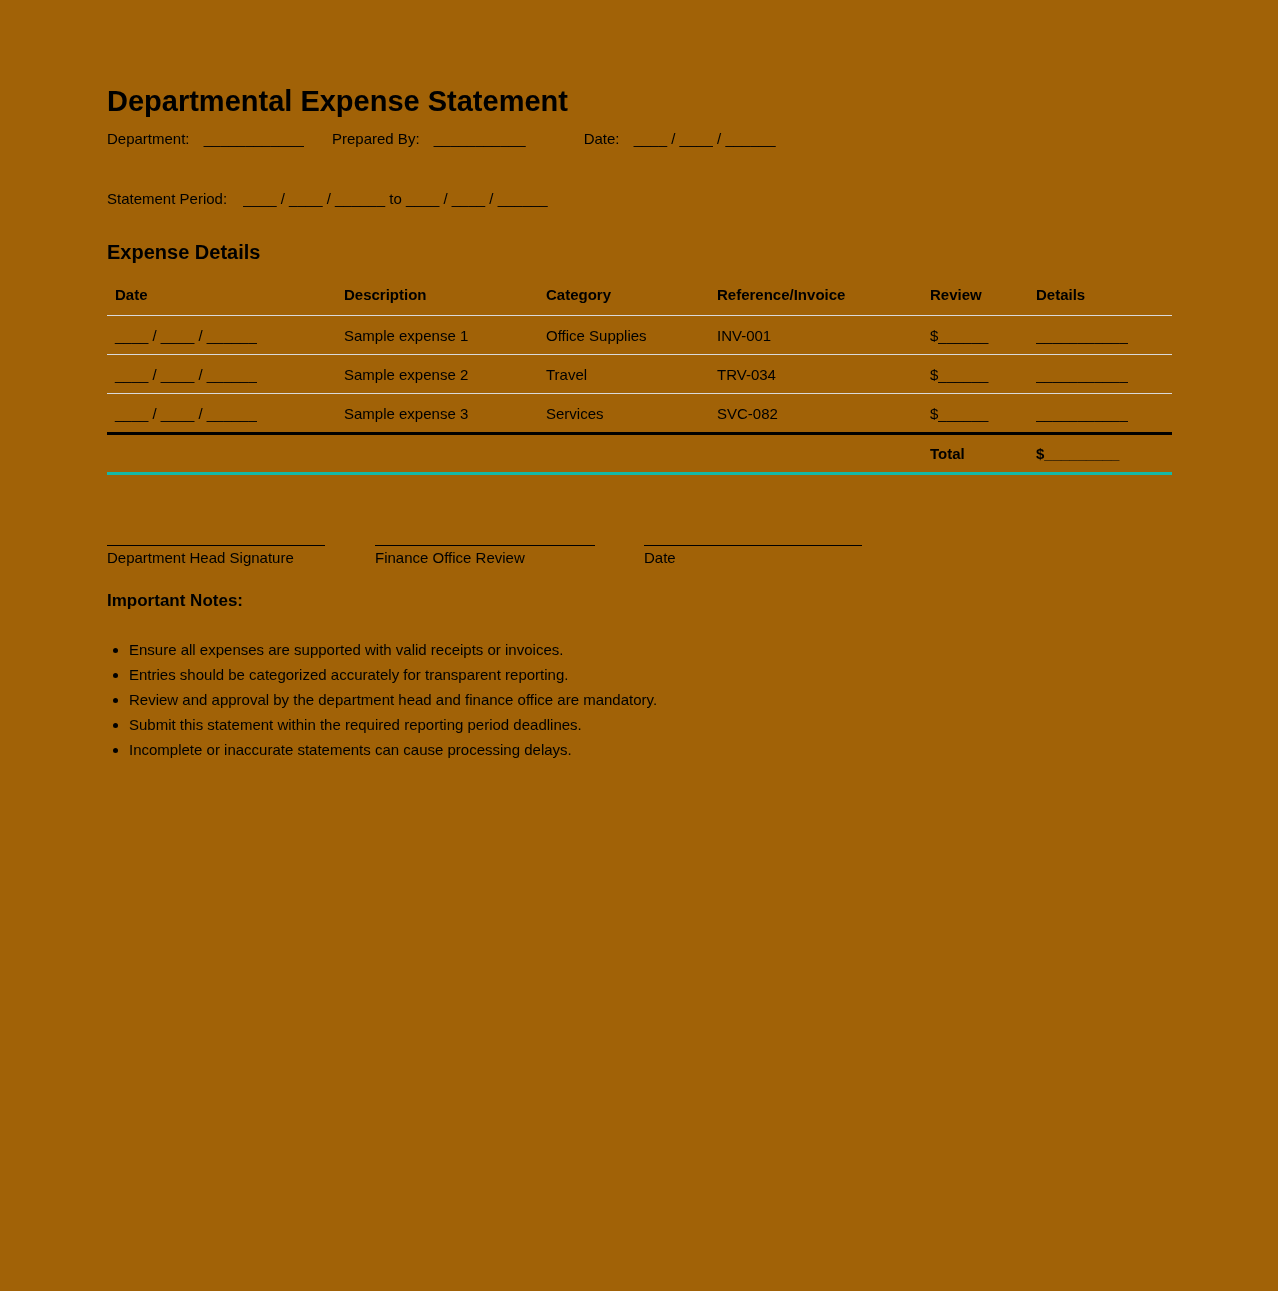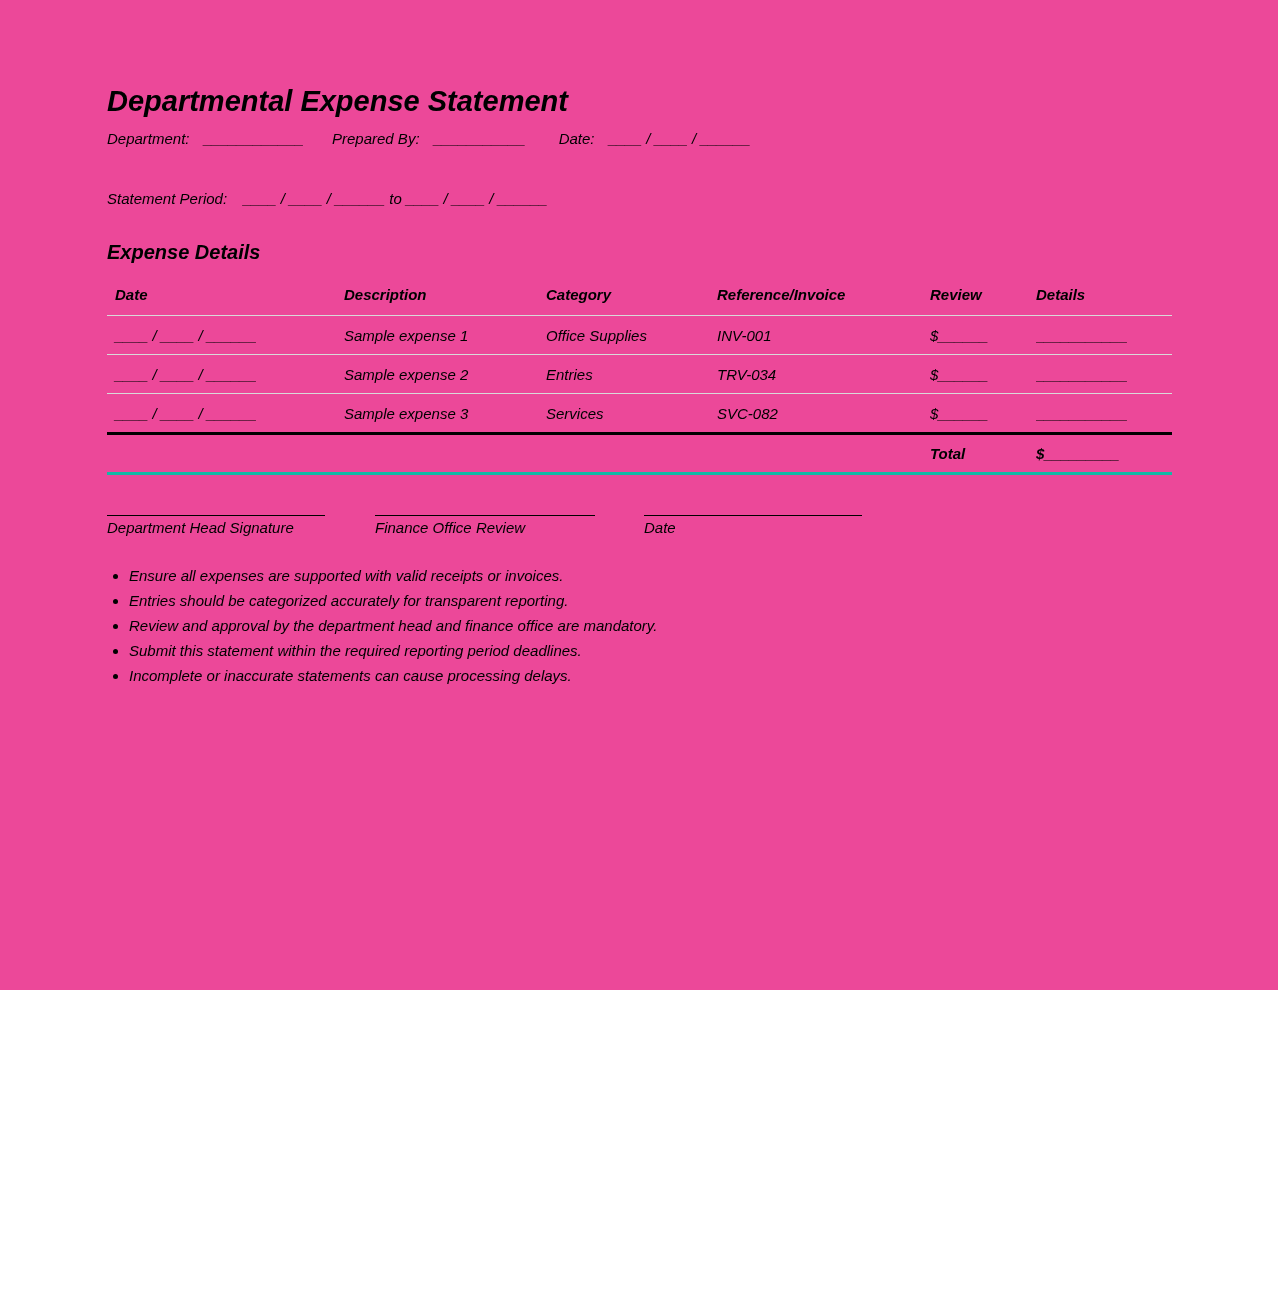--- a/index.html
+++ b/index.html
@@ -5,42 +5,41 @@
   html, body { margin: 0; padding: 0; background: #fff; }
   body {
     color: #000;
     font-family: "Liberation Sans", sans-serif;
     font-size: 15px;
     -webkit-font-smoothing: antialiased;
   }
   .page {
     position: relative;
     width: 1278px;
-    height: 990px;
+    height: 1291px;
     box-sizing: border-box;
     padding: 85px 106px 0 107px;
-    background: #ec4899;
+    background: #a16207;
     overflow: hidden;
-    font-style: italic;
   }
   h1.doc-title {
     font-size: 29px;
     line-height: 32px;
     margin: 0 0 13px 0;
     font-weight: bold;
   }
   .meta-row {
     white-space: nowrap;
     line-height: 18px;
     margin: 0;
   }
   .meta-row .field { display: inline-block; }
   .field .blank { margin-left: 10px; }
   .field-prepared { margin-left: 24px; }
-  .field-date { margin-left: 29px; }
+  .field-date { margin-left: 54px; }
   .period-row { margin-top: 42px; }
   .period-row .blank { margin-left: 12px; }
 
   h2.section-title {
     font-size: 20px;
     line-height: 23px;
     margin: 33px 0 16px 0;
     font-weight: bold;
   }
 
@@ -76,21 +75,21 @@
   .expense-table td:first-child { padding-left: 8px; }
   .expense-table tr.last-data-row td { border-bottom: 3px solid #000; }
   .expense-table tr.total-row td {
     height: 37px;
     font-weight: bold;
     border-bottom: 3px solid #14b8a6;
   }
 
   .signatures {
     display: flex;
-    margin-top: 40px;
+    margin-top: 70px;
   }
   .sig-block {
     border-top: 1.5px solid #000;
     padding-top: 3px;
     line-height: 18px;
   }
   .sig-1 { width: 218px; margin-right: 50px; }
   .sig-2 { width: 220px; margin-right: 49px; }
   .sig-3 { width: 218px; }
 
@@ -163,21 +162,21 @@
         <td>____ / ____ / ______</td>
         <td>Sample expense 1</td>
         <td>Office Supplies</td>
         <td>INV-001</td>
         <td>$______</td>
         <td>___________</td>
       </tr>
       <tr>
         <td>____ / ____ / ______</td>
         <td>Sample expense 2</td>
-        <td>Entries</td>
+        <td>Travel</td>
         <td>TRV-034</td>
         <td>$______</td>
         <td>___________</td>
       </tr>
       <tr class="last-data-row">
         <td>____ / ____ / ______</td>
         <td>Sample expense 3</td>
         <td>Services</td>
         <td>SVC-082</td>
         <td>$______</td>
@@ -199,20 +198,21 @@
       <span>Department Head Signature</span>
     </div>
     <div class="sig-block sig-2">
       <span>Finance Office Review</span>
     </div>
     <div class="sig-block sig-3">
       <span>Date</span>
     </div>
   </div>
 
+  <h3 class="notes-title">Important Notes:</h3>
 
   <ul class="notes-list">
     <li>Ensure all expenses are supported with valid receipts or invoices.</li>
     <li>Entries should be categorized accurately for transparent reporting.</li>
     <li>Review and approval by the department head and finance office are mandatory.</li>
     <li>Submit this statement within the required reporting period deadlines.</li>
     <li>Incomplete or inaccurate statements can cause processing delays.</li>
   </ul>
 
 </div>

